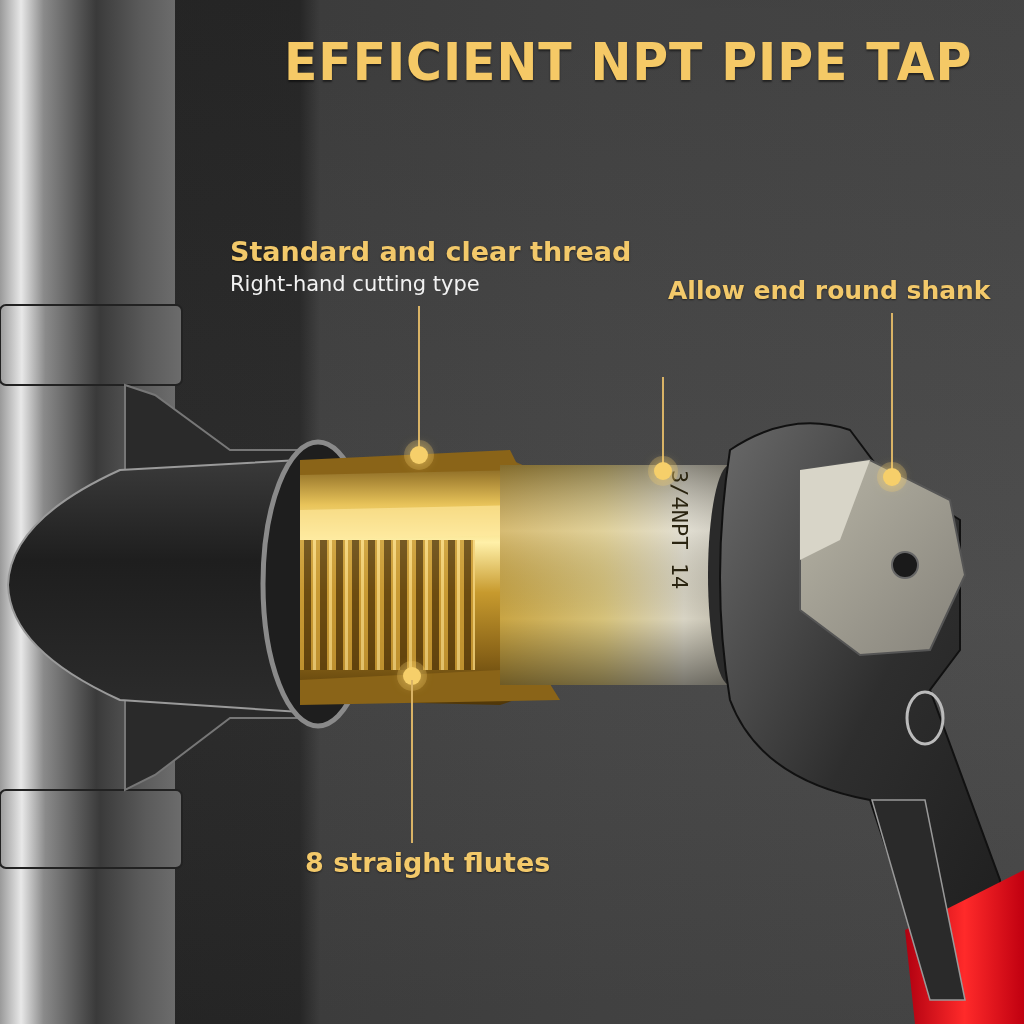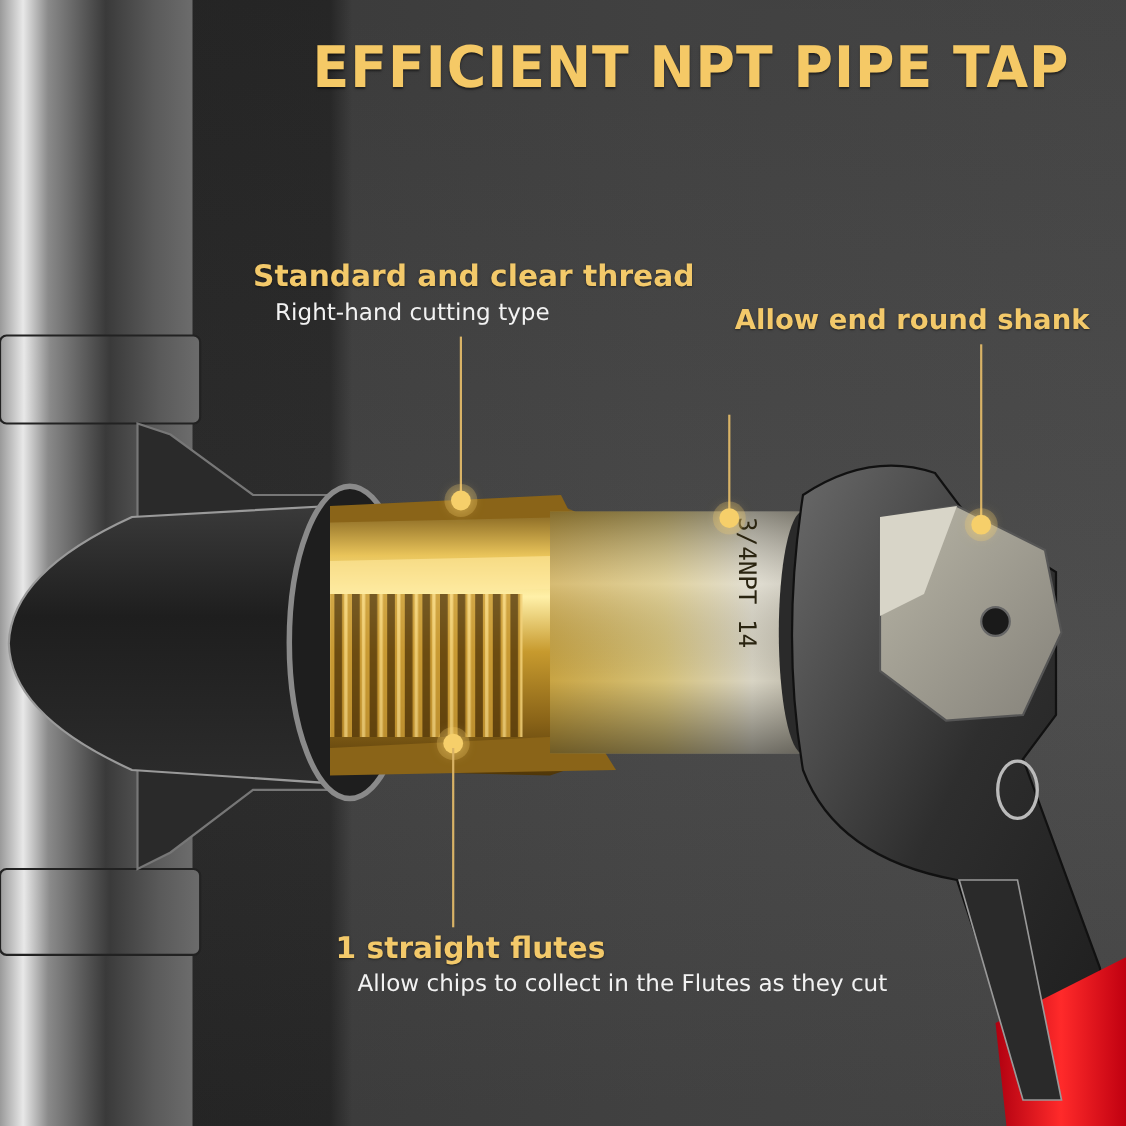--- a/index.html
+++ b/index.html
@@ -3,21 +3,21 @@
 <meta charset="utf-8">
 <style>
   html,body{margin:0;padding:0;}
   body{width:1024px;height:1024px;overflow:hidden;background:#3e3e3e;font-family:"Liberation Sans",sans-serif;}
   .stage{position:relative;width:1024px;height:1024px;overflow:hidden;
     background:linear-gradient(90deg,#5a5a5a 0,#2a2a2a 52px,#262626 130px,#282828 300px,#3f3f3f 320px,#444 600px,#484848 1024px);}
   .bgshade{position:absolute;inset:0;background:linear-gradient(180deg,rgba(0,0,0,0.05),rgba(255,255,255,0.03) 60%,rgba(0,0,0,0.05));}
   .title{position:absolute;left:284px;top:32px;width:640px;font-size:52px;font-weight:700;letter-spacing:1px;color:#f5c966;
     text-shadow:0 2px 2px rgba(0,0,0,0.5);white-space:nowrap;font-family:"DejaVu Sans",sans-serif;transform:scaleX(0.94);transform-origin:left;}
   .callout-title{position:absolute;color:#f3c96a;font-weight:700;font-size:27px;white-space:nowrap;font-family:"DejaVu Sans",sans-serif;text-shadow:0 1px 2px rgba(0,0,0,0.5);}
-  .callout-sub{position:absolute;color:#f2f2f2;font-size:21px;white-space:nowrap;font-family:"DejaVu Sans",sans-serif;margin-left:20px;}
+  .callout-sub{position:absolute;color:#f2f2f2;font-size:21px;white-space:nowrap;font-family:"DejaVu Sans",sans-serif;}
   .leader{position:absolute;width:2px;background:#d9b366;}
   .dot{position:absolute;width:18px;height:18px;border-radius:50%;background:#f6cf6a;box-shadow:0 0 0 6px rgba(246,207,106,0.25),0 0 12px rgba(255,220,120,0.6);}
   svg.art{position:absolute;left:0;top:0;}
 </style>
 </head>
 <body>
 
 <div class="stage">
   <div class="bgshade"></div>
 
@@ -119,15 +119,14 @@
 
   <div class="callout-title" style="left:668px;top:276px;font-size:25px;">Allow end round shank</div>
   <div class="leader" style="left:891px;top:313px;height:160px;"></div>
   <div class="dot" style="left:883px;top:468px;"></div>
 
   <div class="leader" style="left:662px;top:377px;height:90px;"></div>
   <div class="dot" style="left:654px;top:462px;"></div>
 
   <div class="dot" style="left:403px;top:667px;"></div>
   <div class="leader" style="left:411px;top:680px;height:163px;"></div>
-  <div class="callout-title" style="left:305px;top:847px;">1 straight flutes</div>
-  <div class="callout-sub" style="left:305px;top:882px;">Allow chips to collect in the Flutes as they cut</div>
+  <div class="callout-title" style="left:305px;top:847px;">8 straight flutes</div>
 </div>
 
 </body></html>

